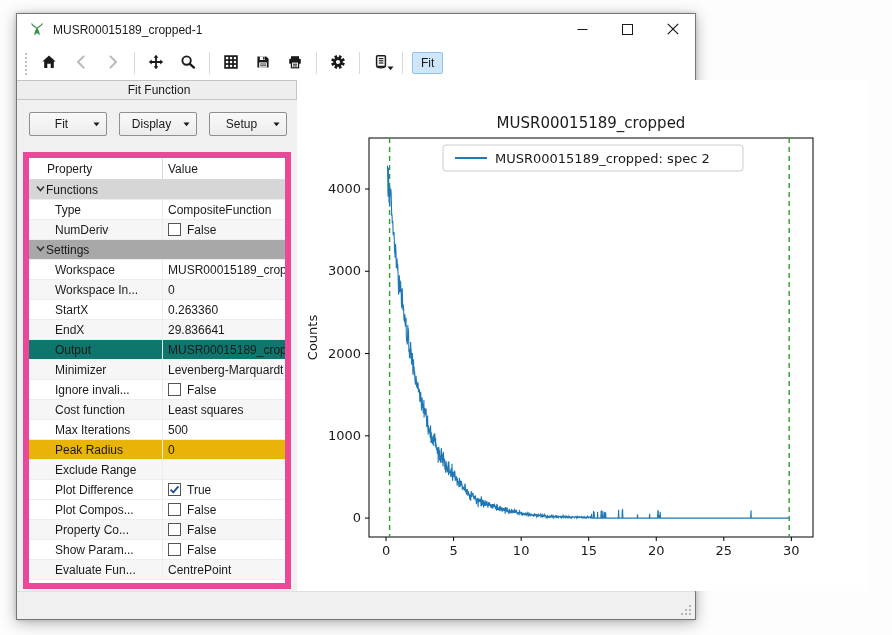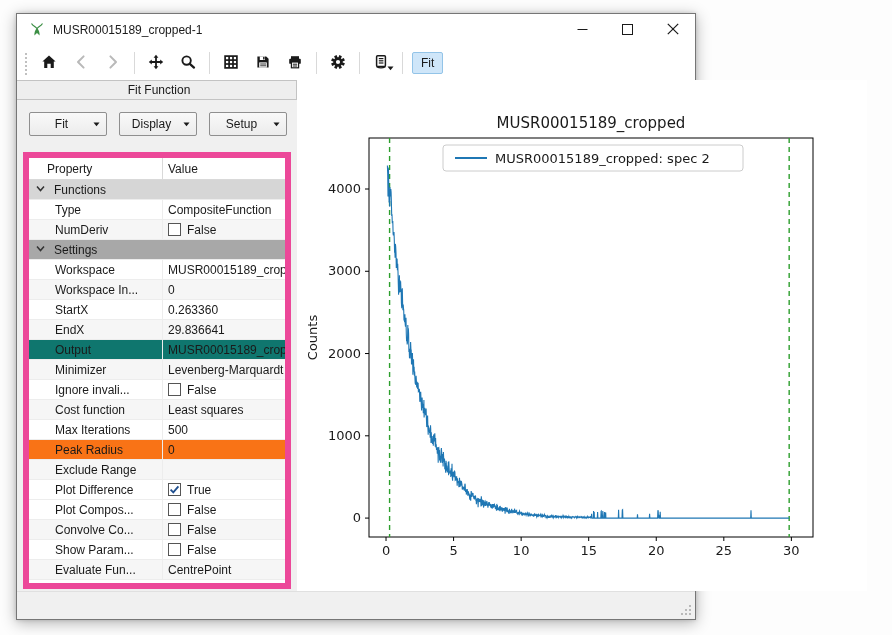--- a/index.html
+++ b/index.html
@@ -40,21 +40,21 @@
   .menu-btn .caret { margin-right:6px; flex:0 0 auto; display:flex; }
   
   .prop-table { margin:16px 6px 0 6px; height:437px; background:#ffffff; border:6px solid #ec4899;
     font-size:12px; color:#1a1a1a; overflow:hidden; flex:0 0 auto; }
   .pt-header { height:22px; display:grid; grid-template-columns:133px 1fr; align-items:center; border-bottom:1px solid #d9d9d9; }
   .pt-header .c1 { padding-left:18px; } .pt-header .c2 { padding-left:5px; border-left:1px solid #d9d9d9; height:100%; display:flex; align-items:center; }
   .pt-row { height:20px; display:grid; grid-template-columns:133px 1fr; align-items:center; border-bottom:1px solid #ededed; }
   .pt-row .c1 { height:100%; display:flex; align-items:center; }
   .pt-row .c2 { height:100%; display:flex; align-items:center; padding-left:5px; border-left:1px solid #ededed; overflow:hidden; white-space:nowrap; }
   .pt-row.group { grid-template-columns:1fr; background:#d6d6d6; }
-  .pt-row.group .c1 { padding-left:6px; gap:8px; font-weight:normal; }
+  .pt-row.group .c1 { padding-left:6px; font-weight:normal; }
   .pt-row.group.dark { background:#a8a8a8; }
   .pt-row .indent { padding-left:26px; }
   .cbx { width:13px; height:13px; border:1px solid #555; background:#fff; margin-right:6px; display:inline-flex; align-items:center; justify-content:center; flex:0 0 auto; }
   
   .plot-area { flex:1 1 auto; background:#ffffff; position:relative; }
   .plot-area svg { display:block; }
   
   .statusbar { height:28px; background:#f0f0f0; border-top:1px solid #e0e0e0; flex:0 0 auto; position:relative; }
   .grip { position:absolute; right:3px; bottom:3px; }
 </style>
@@ -315,21 +315,21 @@
                 </span>
               </div>
               <div class="pt-row" style="background: rgb(255, 255, 255);">
                 <span class="c1">
                   <span class="indent">Max Iterations</span>
                 </span>
                 <span class="c2">
                   <span>500</span>
                 </span>
               </div>
-              <div class="pt-row" style="background: #f97316;">
+              <div class="pt-row" style="background: #eab308;">
                 <span class="c1">
                   <span class="indent">Peak Radius</span>
                 </span>
                 <span class="c2">
                   <span>0</span>
                 </span>
               </div>
               <div class="pt-row" style="background: rgb(246, 246, 246);">
                 <span class="c1">
                   <span class="indent">Exclude Range</span>
@@ -355,21 +355,21 @@
                 <span class="c1">
                   <span class="indent">Plot Compos...</span>
                 </span>
                 <span class="c2">
                   <span class="cbx"></span>
                   <span>False</span>
                 </span>
               </div>
               <div class="pt-row" style="background: rgb(246, 246, 246);">
                 <span class="c1">
-                  <span class="indent">Convolve Co...</span>
+                  <span class="indent">Property Co...</span>
                 </span>
                 <span class="c2">
                   <span class="cbx"></span>
                   <span>False</span>
                 </span>
               </div>
               <div class="pt-row" style="background: rgb(255, 255, 255);">
                 <span class="c1">
                   <span class="indent">Show Param...</span>
                 </span>

